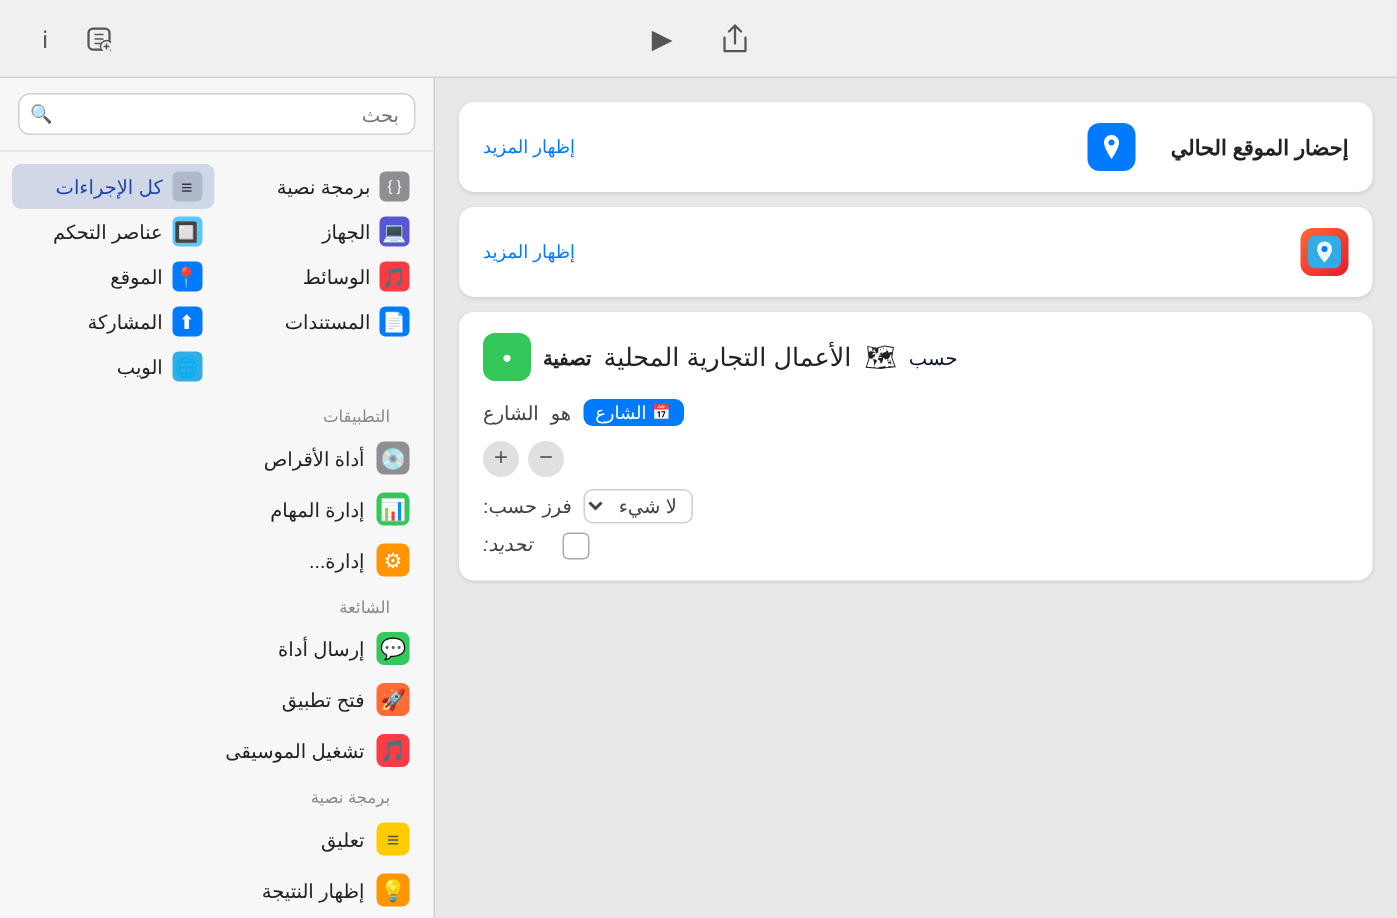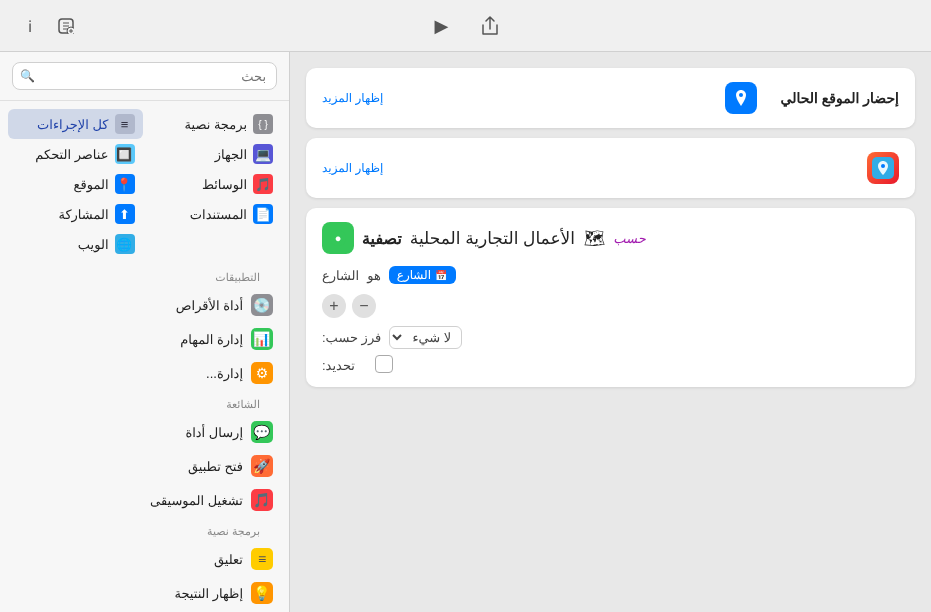--- a/index.html
+++ b/index.html
@@ -311,29 +311,28 @@
       height: 32px;
       border-radius: 8px;
       background: #34c759;
       display: flex;
       align-items: center;
       justify-content: center;
       font-size: 16px;
       color: white;
     }
     .filter-label {
-      font-size: 16px;
+      font-size: 13px;
       font-weight: 600;
       color: #222;
     }
     .filter-sub {
       font-size: 13px;
-      color: #a21caf;
+      color: #0f172a;
       margin-right: 20px;
-      font-style: italic;
     }
     .filter-business {
       font-size: 17px;
       color: #222;
     }
     .filter-row {
       display: flex;
       align-items: center;
       justify-content: flex-end;
       gap: 8px;
@@ -392,25 +391,26 @@
       border: 1px solid #d0d0d0;
       border-radius: 6px;
       padding: 2px 6px;
       font-size: 13px;
       background: white;
       color: #444;
       cursor: pointer;
     }
     .filter-update-row {
       display: flex;
-      align-items: flex-end;
+      align-items: flex-start;
       justify-content: flex-end;
       gap: 20px;
       direction: rtl;
       margin-top: 6px;
+      font-style: italic;
     }
     .update-checkbox {
       width: 18px;
       height: 18px;
       border: 1px solid #aaa;
       border-radius: 4px;
       background: white;
     }
     .update-label {
       font-size: 13px;

